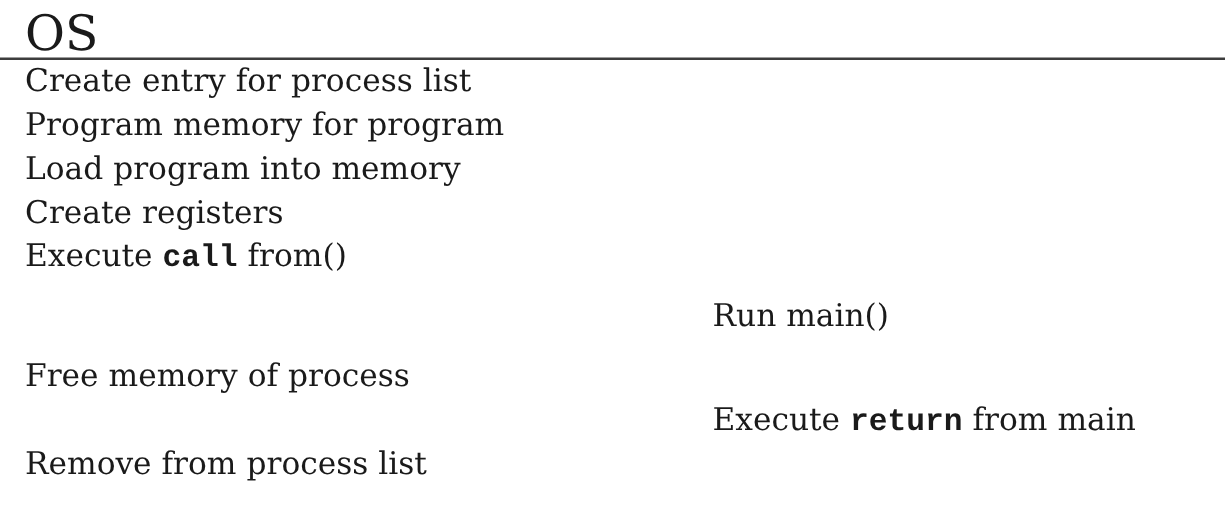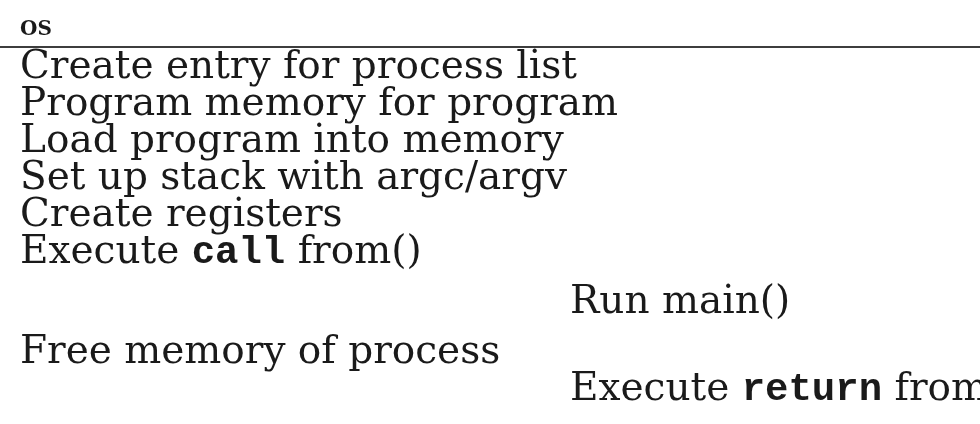--- a/index.html
+++ b/index.html
@@ -12,27 +12,27 @@
     color: #1a1a1a;
     overflow: hidden;
   }
   .figure {
     width: 980px;
     padding-top: 10px;
   }
   .thead {
     display: grid;
     grid-template-columns: 550px 1fr;
-    font-size: 20px;
-    font-weight: bold;
+    font-size: 39px;
+    font-weight: normal;
     line-height: 36px;
     border-bottom: 2.5px solid #3d3d3d;
   }
   .tbody {
-    font-size: 39px;
+    font-size: 25px;
   }
   .trow {
     display: grid;
     grid-template-columns: 550px 1fr;
     line-height: 33px;
   }
   .trow.gap { margin-top: 13px; }
   .cell { padding-left: 20px; white-space: nowrap; }
   .col1 { grid-column: 1; }
   .col2 { grid-column: 2; }
@@ -54,23 +54,20 @@
     </div>
 
     <div class="trow">
       <div class="cell col1"><span>Program memory for program</span><strong></strong><span></span></div>
     </div>
 
     <div class="trow">
       <div class="cell col1"><span>Load program into memory</span><strong></strong><span></span></div>
     </div>
 
-    <div class="trow">
-      <div class="cell col1"><span>Set up stack with argc/argv</span><strong></strong><span></span></div>
-    </div>
 
     <div class="trow">
       <div class="cell col1"><span>Create registers</span><strong></strong><span></span></div>
     </div>
 
     <div class="trow">
       <div class="cell col1"><span>Execute </span><strong>call</strong><span> from()</span></div>
     </div>
 
     <div class="trow gap">
@@ -78,15 +75,18 @@
     </div>
 
     <div class="trow gap">
       <div class="cell col1"><span>Free memory of process</span><strong></strong><span></span></div>
     </div>
 
     <div class="trow">
       <div class="cell col2"><span>Execute </span><strong>return</strong><span> from main</span></div>
     </div>
 
+    <div class="trow">
+      <div class="cell col1"><span>Remove from process list</span><strong></strong><span></span></div>
+    </div>
 
   </div>
 </div>
 
 </body></html>

